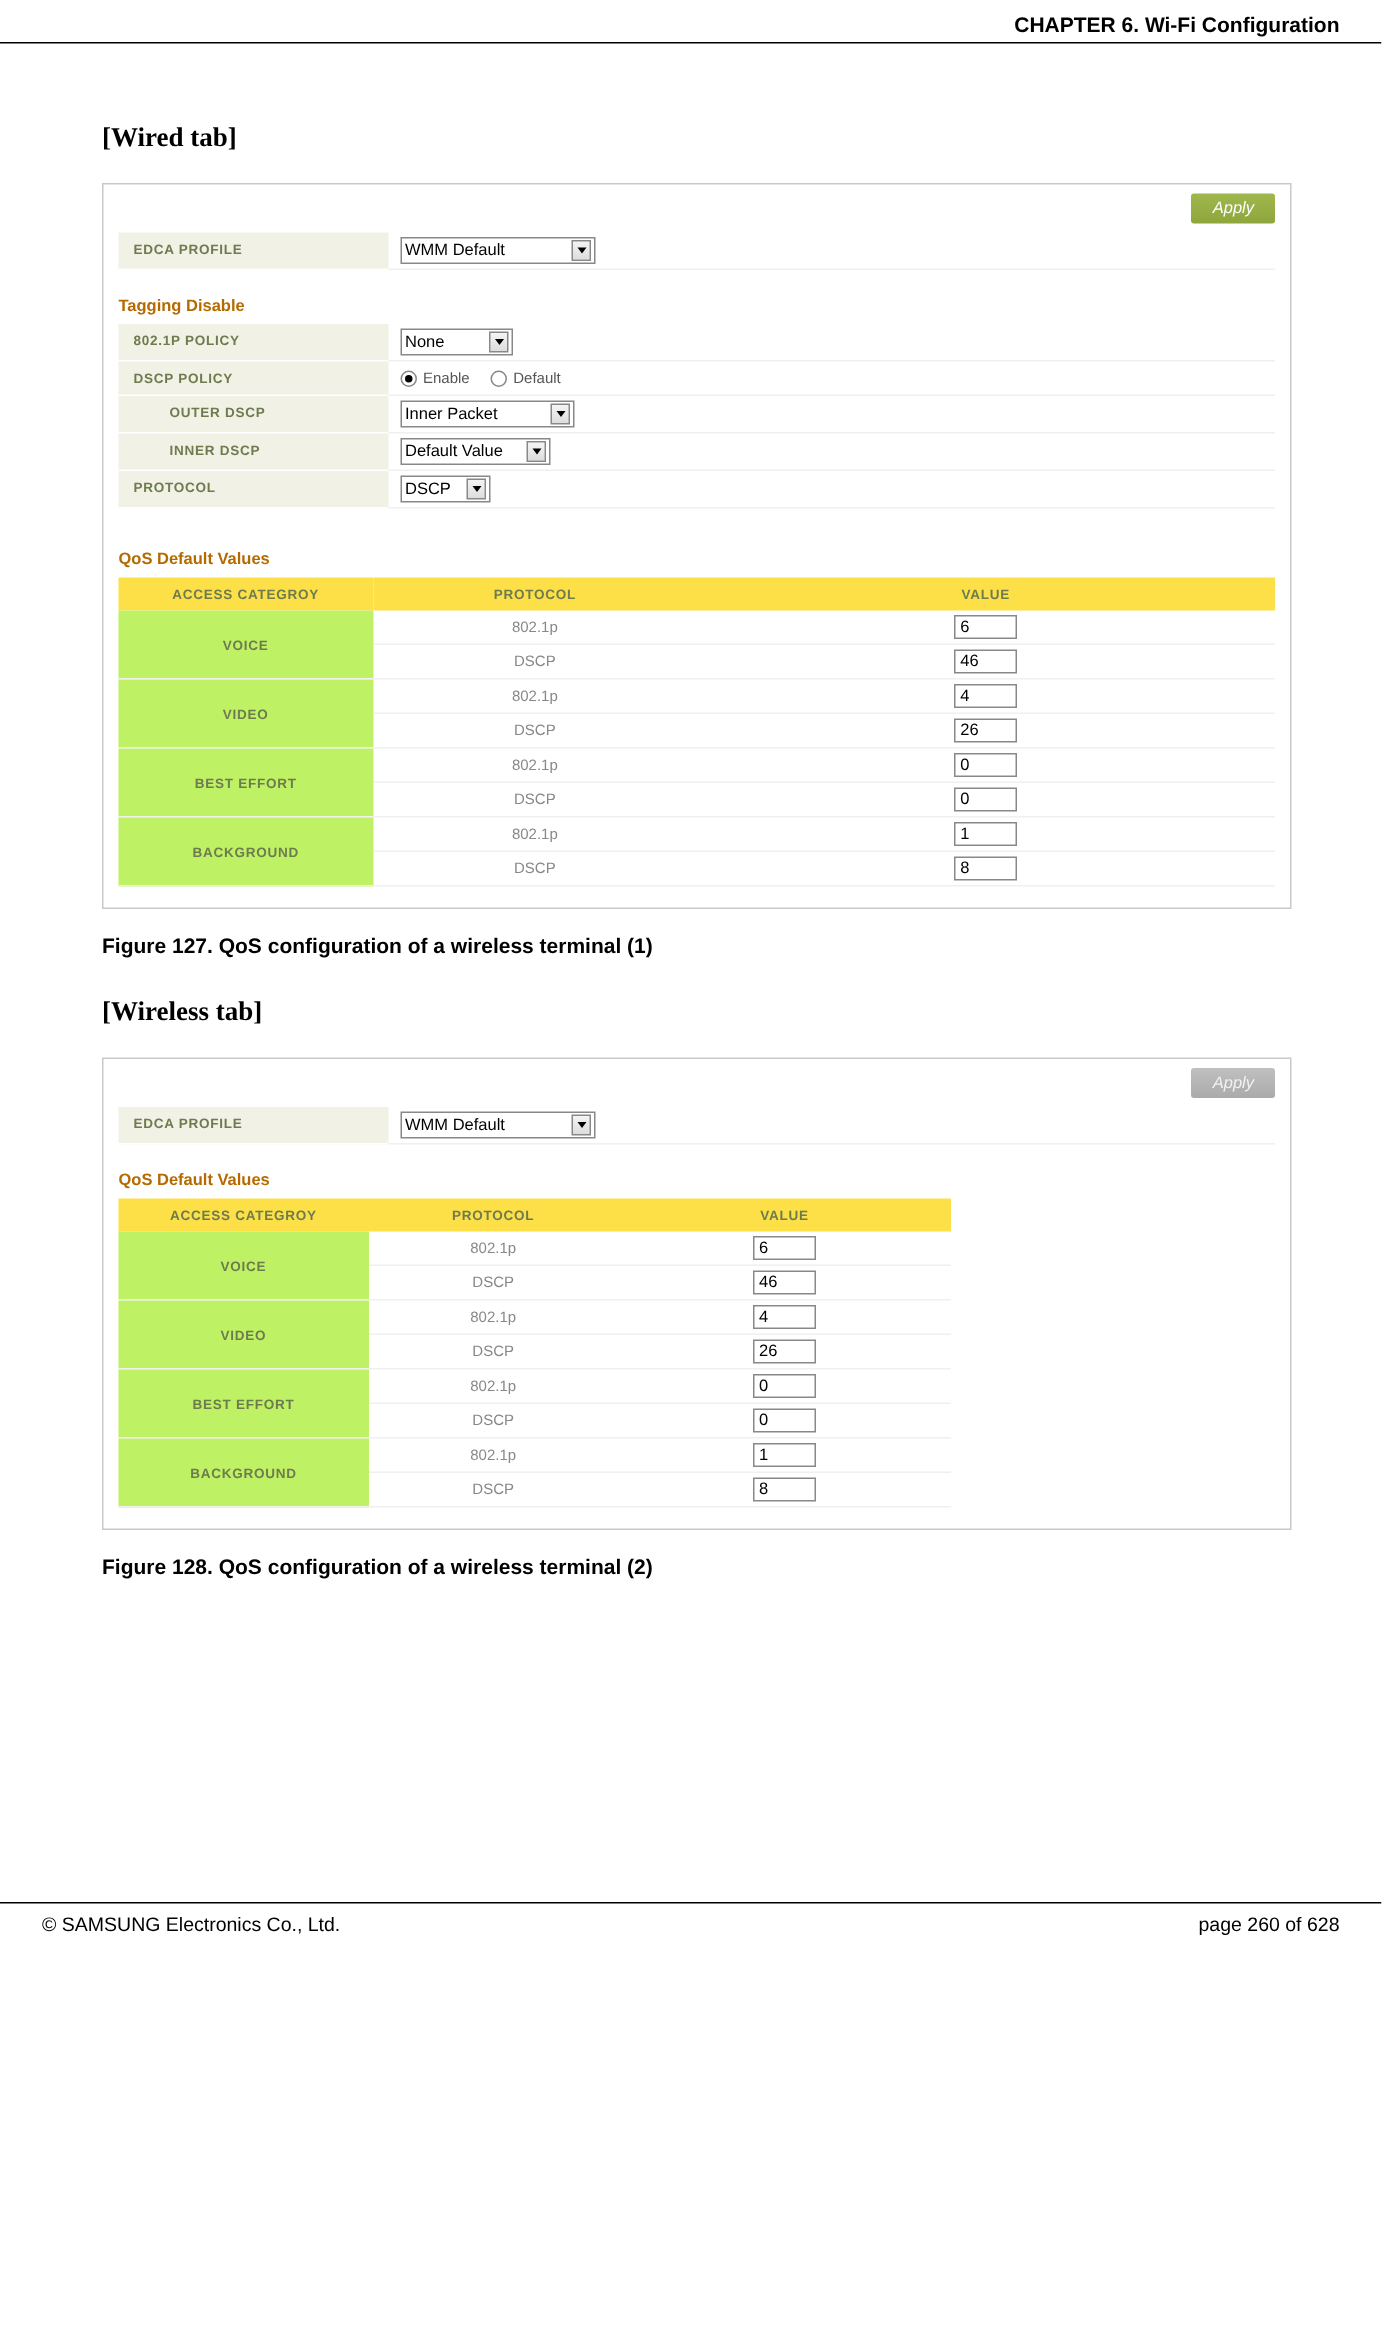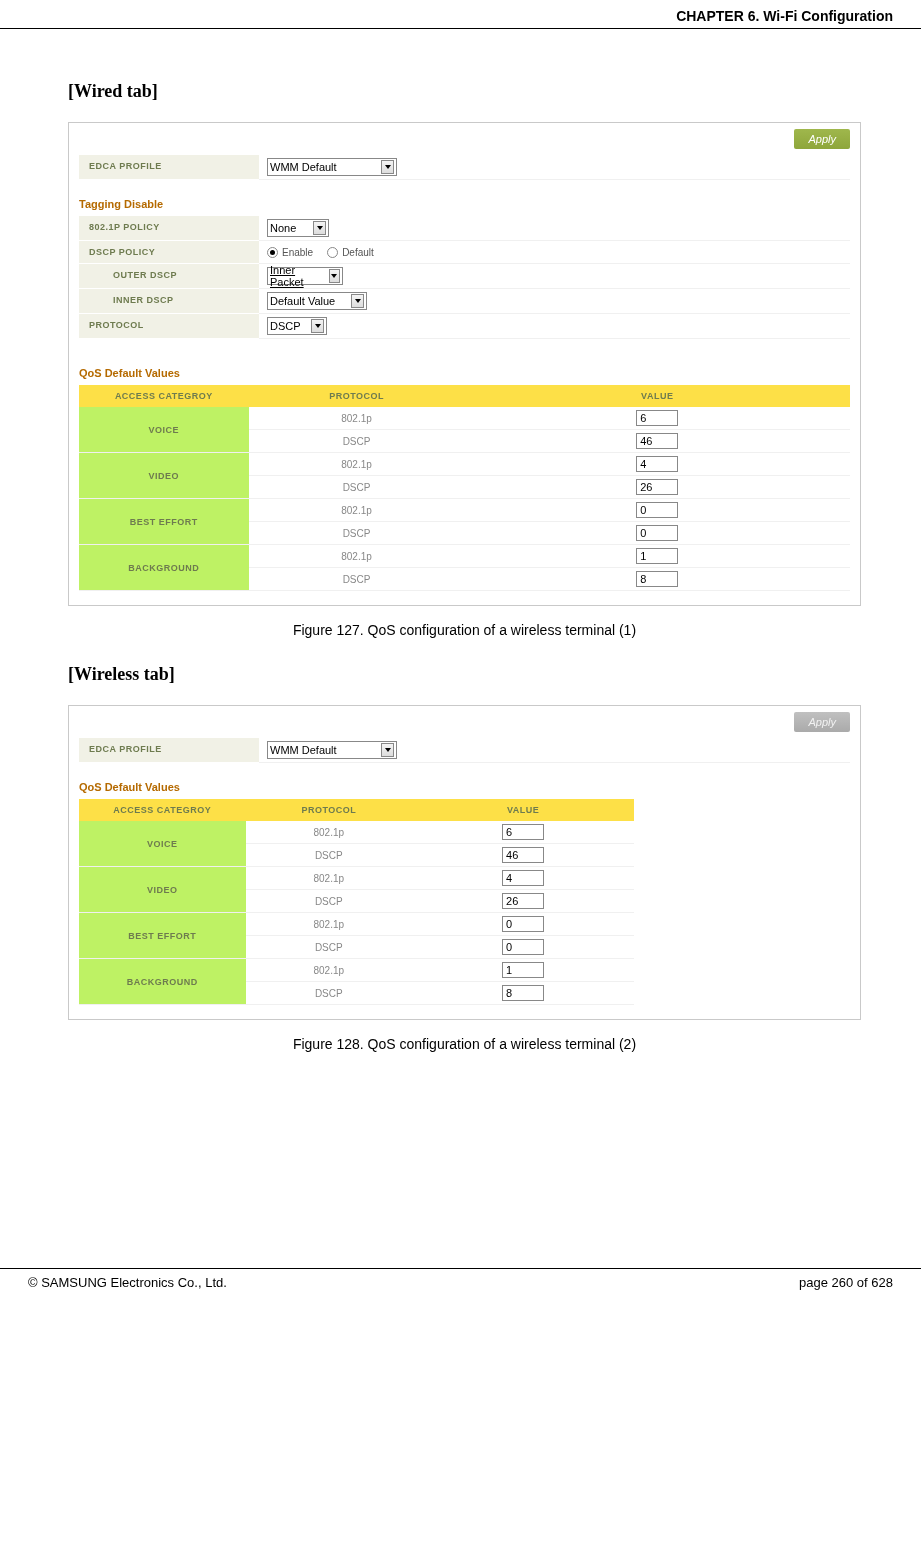--- a/index.html
+++ b/index.html
@@ -132,22 +132,22 @@
     border: 1px solid #888;
     background:#fff;
     font-size:11px;
     color:#000;
     padding: 0 3px;
     width: 42px;
     height: 16px;
     text-align: left;
   }
   .fig-caption {
-    text-align: center;
-    font-weight: normal;
+    text-align: left;
+    font-weight: bold;
     font-size: 14px;
     margin: 16px 0 26px 0;
   }
   .page-footer {
     border-top: 1.5px solid #000;
     margin-top: 180px;
     padding: 6px 28px 20px 28px;
     display: flex;
     justify-content: space-between;
     font-size: 13px;
@@ -179,40 +179,40 @@
             </span>
         </span>
       </div>
     </div>
 
     <div class="section-title">Tagging Disable</div>
 
     <div class="form-grid">
       <div class="lbl">802.1P POLICY</div>
       <div class="val">
-        <span class="select-mimic" style="width:62px; justify-content:space-between;">
+        <span class="select-mimic" style="width:75px; justify-content:space-between;">
           <span>None</span>
           <span class="caret">
               <span class="tri"></span>
             </span>
         </span>
       </div>
 
       <div class="lbl">DSCP POLICY</div>
       <div class="val">
         <span class="radio checked"></span>
         <span style="color:#555;">Enable</span>
         <span style="width:6px;"></span>
         <span class="radio"></span>
         <span style="color:#555;">Default</span>
       </div>
 
       <div class="lbl indent">OUTER DSCP</div>
       <div class="val">
-        <span class="select-mimic" style="width:76px; justify-content:space-between;text-decoration:underline;">
+        <span class="select-mimic" style="width:116px; justify-content:space-between;">
           <span>Inner Packet</span>
           <span class="caret">
               <span class="tri"></span>
             </span>
         </span>
       </div>
 
       <div class="lbl indent">INNER DSCP</div>
       <div class="val">
         <span class="select-mimic" style="width:100px; justify-content:space-between;">

